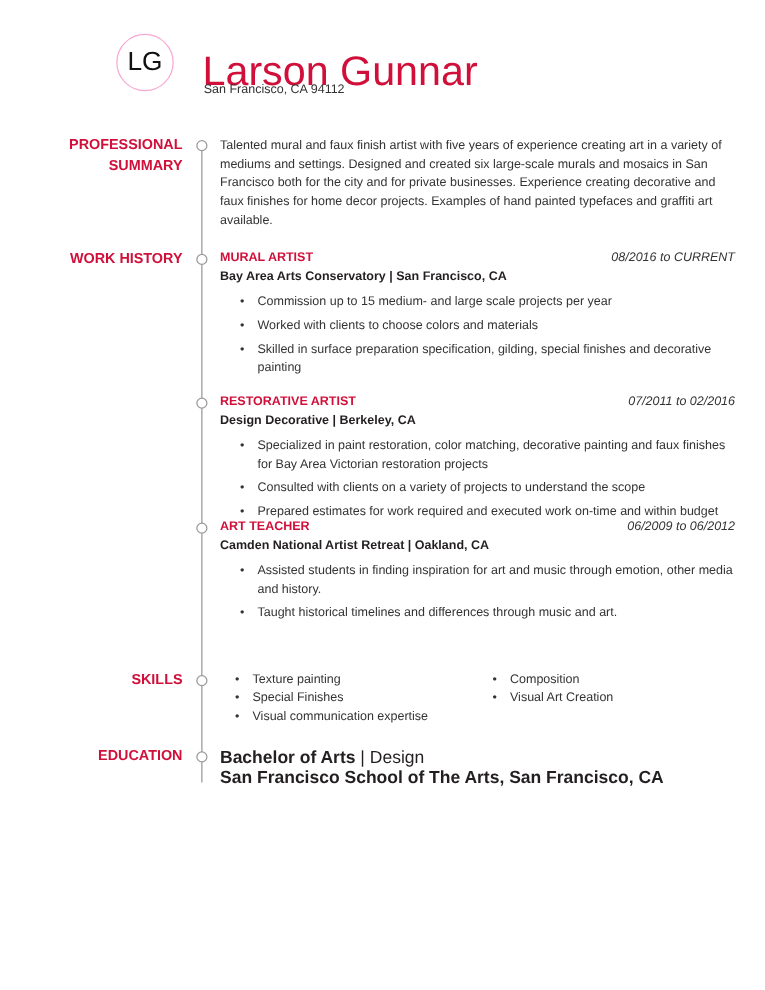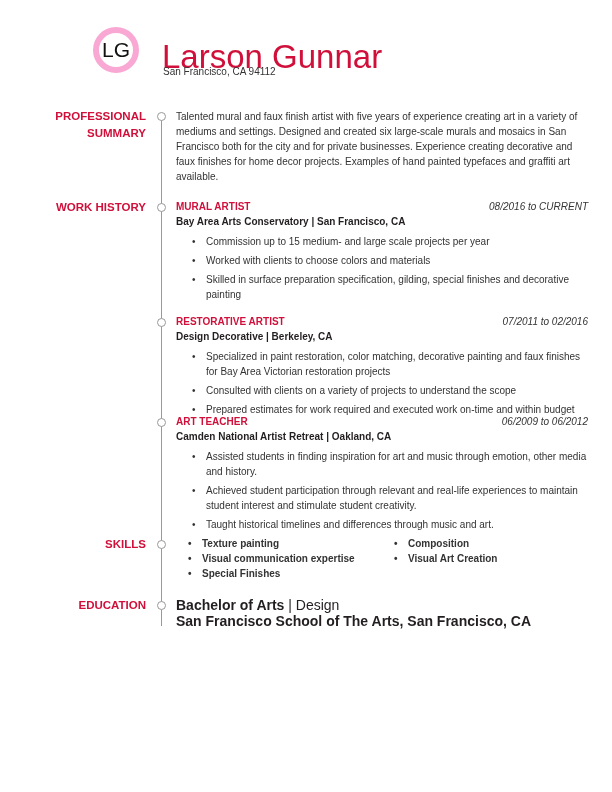--- a/index.html
+++ b/index.html
@@ -1,21 +1,21 @@
 <!DOCTYPE html>
 <html><head>
 <meta charset="utf-8">
 <style>
   html, body { margin: 0; padding: 0; background: #ffffff; }
   body { width: 612px; height: 792px; position: relative; overflow: hidden;
          font-family: "Liberation Sans", sans-serif; color: #231f20; }
 
   
   .monogram { position: absolute; left: 93px; top: 27px; width: 46px; height: 46px;
-              border: 6px solid #f9a8d4; border-radius: 50%; box-sizing: border-box;
+              border: 1px solid #f9a8d4; border-radius: 50%; box-sizing: border-box;
               display: flex; align-items: center; justify-content: center;
               font-size: 21px; color: #111; letter-spacing: 0px; }
   .name { position: absolute; left: 162px; top: 22px; font-size: 33px; color: #d0103a;
           line-height: 38px; white-space: nowrap; margin-top: 16px; }
   .contact { position: absolute; left: 163px; top: 64px; font-size: 10px; line-height: 15px; color: #333; }
   .contact b { font-weight: bold; }
 
   
   .timeline { position: absolute; left: 161px; top: 118px; width: 1px; height: 508px; background: #999; }
   .dot { position: absolute; width: 9px; height: 9px; border: 1px solid #999; border-radius: 50%;
@@ -28,21 +28,21 @@
 
   .job-title { position: absolute; left: 176px; font-size: 10px; font-weight: bold; color: #d0103a; }
   .job-dates { position: absolute; right: 24px; font-size: 10px; font-style: italic; color: #333; }
   .job-co { position: absolute; left: 176px; font-size: 10px; font-weight: bold; color: #231f20; }
   ul.bullets { position: absolute; left: 176px; width: 415px; margin: 0; padding: 0 0 0 26px;
                font-size: 10px; line-height: 15px; color: #333; box-sizing: border-box; }
   ul.bullets li { margin: 4px; padding: 0; list-style: none; position: relative; }
   ul.bullets li::before { content: "•"; position: absolute; left: -14px; top: 0; font-size: 10px; }
 
   .skills-col { position: absolute; top: 536px; margin: 0; padding: 0 0 0 26px;
-                font-size: 10px; line-height: 15px; color: #333; font-weight: bold; }
+                font-size: 10px; line-height: 15px; color: #333; }
   .skills-col li { list-style: none; position: relative; }
   .skills-col li::before { content: "•"; position: absolute; left: -14px; }
 
   .edu { position: absolute; left: 176px; font-size: 14px; line-height: 16px; color: #231f20; }
 </style>
 </head>
 <body>
 
 <div class="monogram">
   <span>LG</span>
@@ -84,29 +84,28 @@
   <li>Specialized in paint restoration, color matching, decorative painting and faux finishes for Bay Area Victorian restoration projects</li>
   <li>Consulted with clients on a variety of projects to understand the scope</li>
   <li>Prepared estimates for work required and executed work on-time and within budget</li>
 </ul>
 
 <div class="job-title" style="top:416px">ART TEACHER</div>
 <div class="job-dates" style="top:416px">06/2009 to 06/2012</div>
 <div class="job-co" style="top:431px">Camden National Artist Retreat | Oakland, CA</div>
 <ul class="bullets" style="top:445px">
   <li>Assisted students in finding inspiration for art and music through emotion, other media and history.</li>
-  <li>Achieved student participation through relevant and real-life experiences to maintain student interest and stimulate student creativity.</li>
   <li>Taught historical timelines and differences through music and art.</li>
 </ul>
 
 <div class="sec-title" style="top:536px">SKILLS</div>
 <ul class="skills-col" style="left:176px">
   <li>Texture painting</li>
+  <li>Special Finishes</li>
   <li>Visual communication expertise</li>
-  <li>Special Finishes</li>
 </ul>
 <ul class="skills-col" style="left:382px">
   <li>Composition</li>
   <li>Visual Art Creation</li>
 </ul>
 
 <div class="sec-title" style="top:597px">EDUCATION</div>
 <div class="edu" style="top:597px">
   <div>
     <b>Bachelor of Arts</b><span> | </span><span>Design</span>

